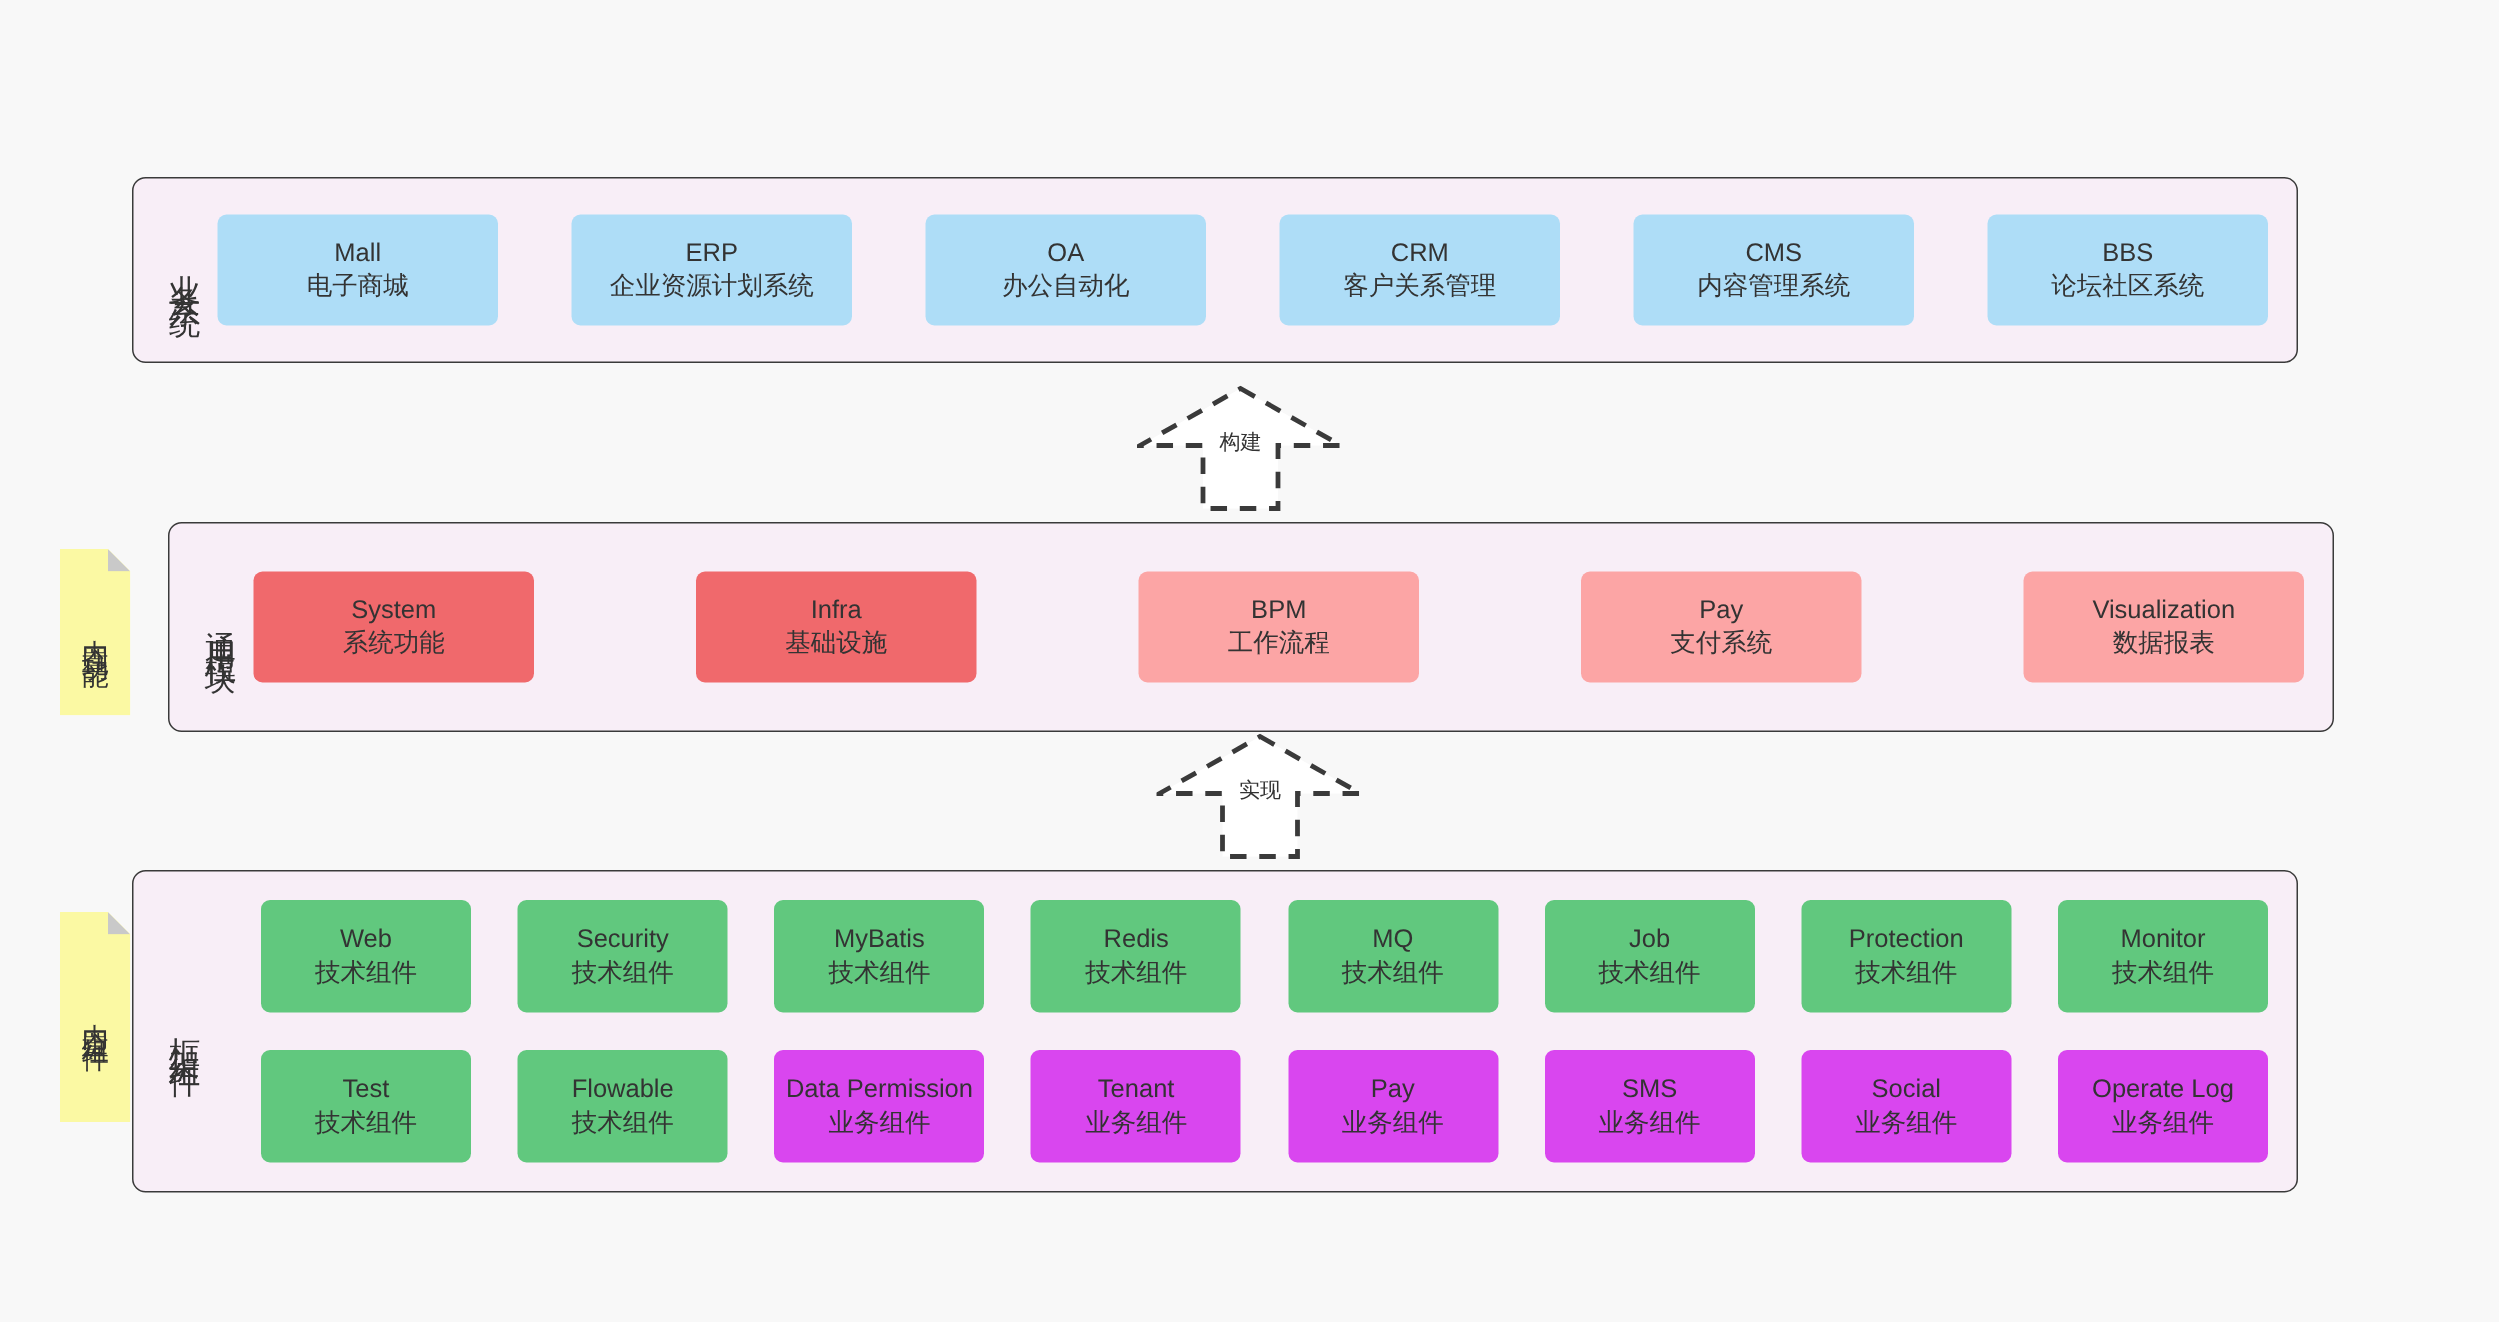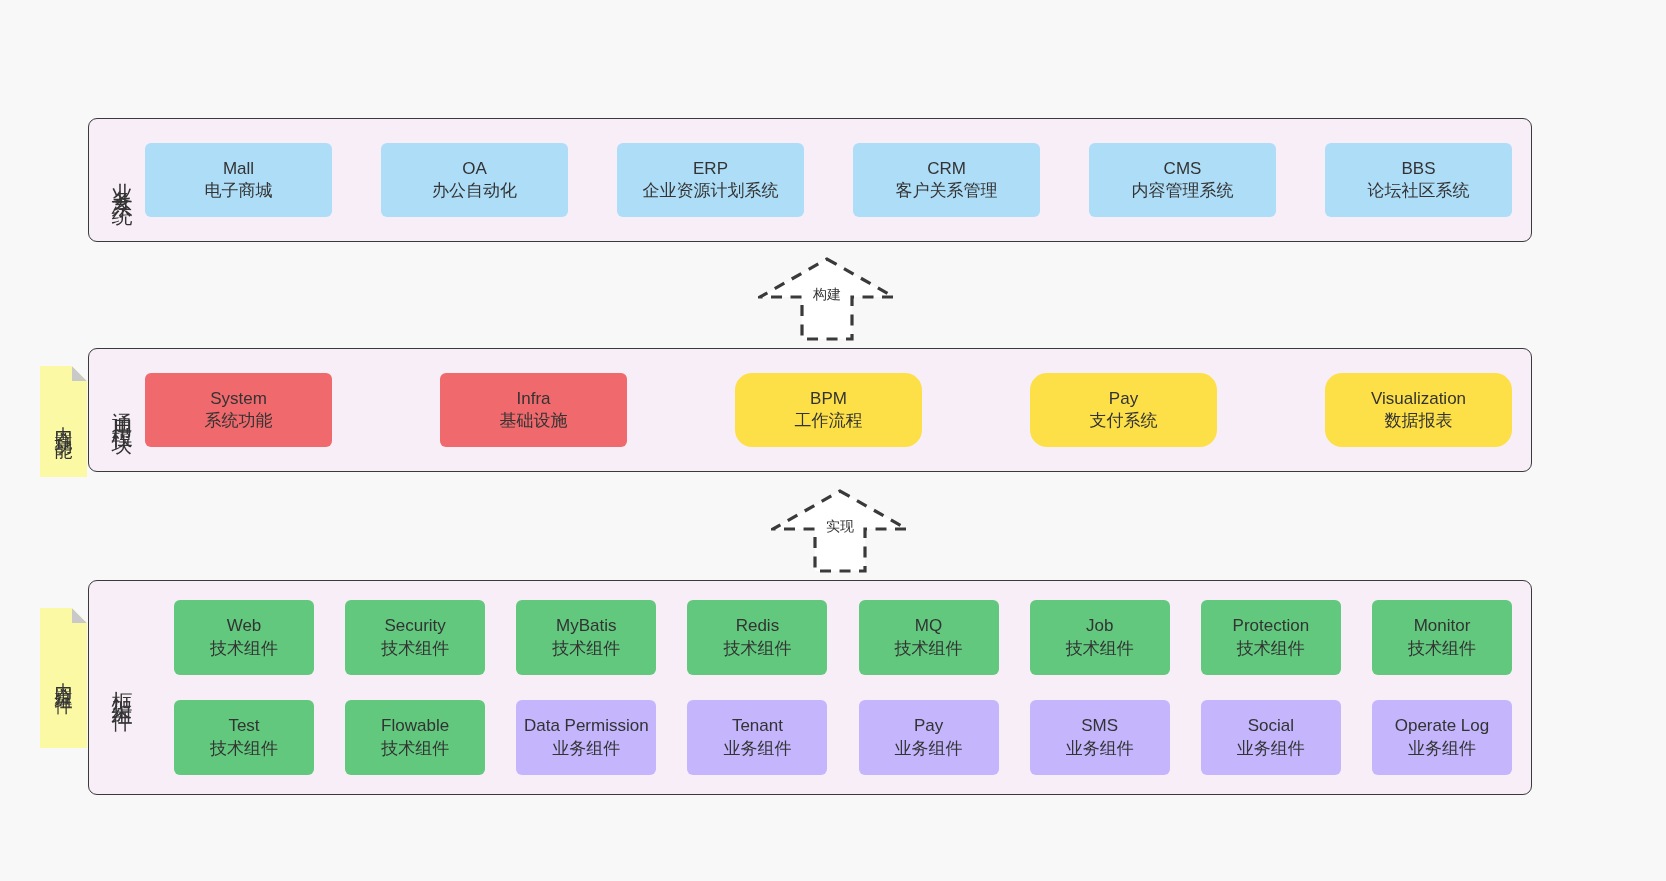--- a/index.html
+++ b/index.html
@@ -16,21 +16,21 @@
     left: 88px;
     width: 1444px;
     background: #f8eef7;
     border: 1.6px solid #3a3a3a;
     border-radius: 9px;
     box-sizing: border-box;
     display: flex;
     align-items: stretch;
   }
   .panel-business  { top: 118px; height: 124px; }
-  .panel-common    { top: 348px; height: 124px; }
+  .panel-common    { top: 348px; height: 140px; margin-left: 24px; }
   .panel-framework { top: 580px; height: 215px; }
 
   .panel-label {
     writing-mode: vertical-rl;
     text-orientation: upright;
     font-size: 21px;
     letter-spacing: 7px;
     color: #333;
     display: flex;
     align-items: center;
@@ -60,23 +60,23 @@
     text-align: center;
     font-size: 17px;
     line-height: 1.32;
     padding: 4px 6px;
   }
   .cols-6 .box { width: 187px; height: 74px; }
   .cols-8 .box { width: 140px; height: 75px; margin-left: 29px; }
 
   .box.blue       { background: #aeddf7; }
   .box.red        { background: #f0696c; }
-  .box.pink       { background: #fde047; border-radius: 17px; }
+  .box.pink       { background: #fca5a5; }
   .box.green      { background: #61c87e; }
-  .box.lightgreen { background: #c4b5fd; text-align: right; }
+  .box.lightgreen { background: #d946ef; text-align: right; }
 
   .arrow {
     position: absolute;
     width: 138px;
     height: 84px;
   }
   .arrow-build     { left: 758px; top: 257px; }
   .arrow-implement { left: 771px; top: 489px; }
   .arrow svg { position: absolute; left: 0; top: 0; }
   .arrow-label {
@@ -125,26 +125,26 @@
 
   <section class="panel panel-business">
     <div class="panel-label">业务系统</div>
     <div class="rows">
         <div class="box-row cols-6">
           <div class="box blue">
             <div class="box-line">Mall</div>
             <div class="box-line">电子商城</div>
           </div>
           <div class="box blue">
+            <div class="box-line">ERP</div>
+            <div class="box-line">企业资源计划系统</div>
+          </div>
+          <div class="box blue">
             <div class="box-line">OA</div>
             <div class="box-line">办公自动化</div>
-          </div>
-          <div class="box blue">
-            <div class="box-line">ERP</div>
-            <div class="box-line">企业资源计划系统</div>
           </div>
           <div class="box blue">
             <div class="box-line">CRM</div>
             <div class="box-line">客户关系管理</div>
           </div>
           <div class="box blue">
             <div class="box-line">CMS</div>
             <div class="box-line">内容管理系统</div>
           </div>
           <div class="box blue">

